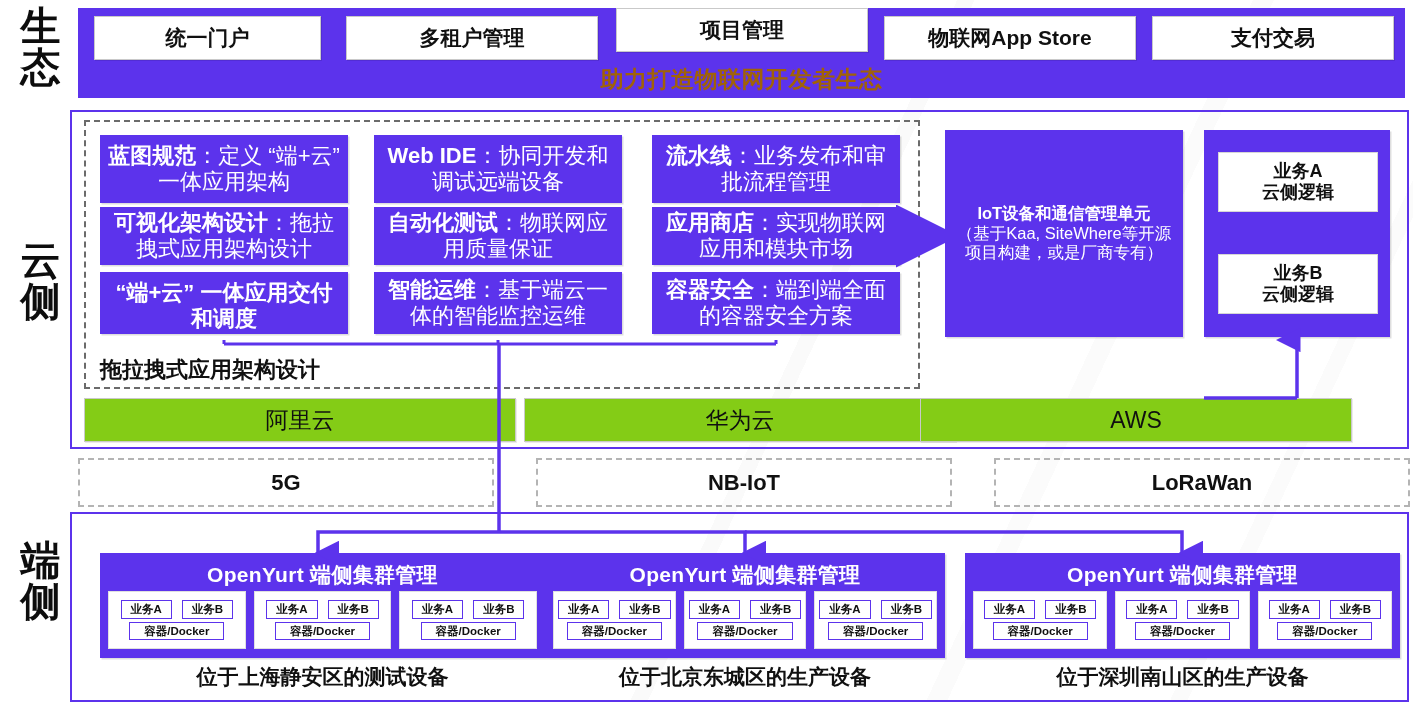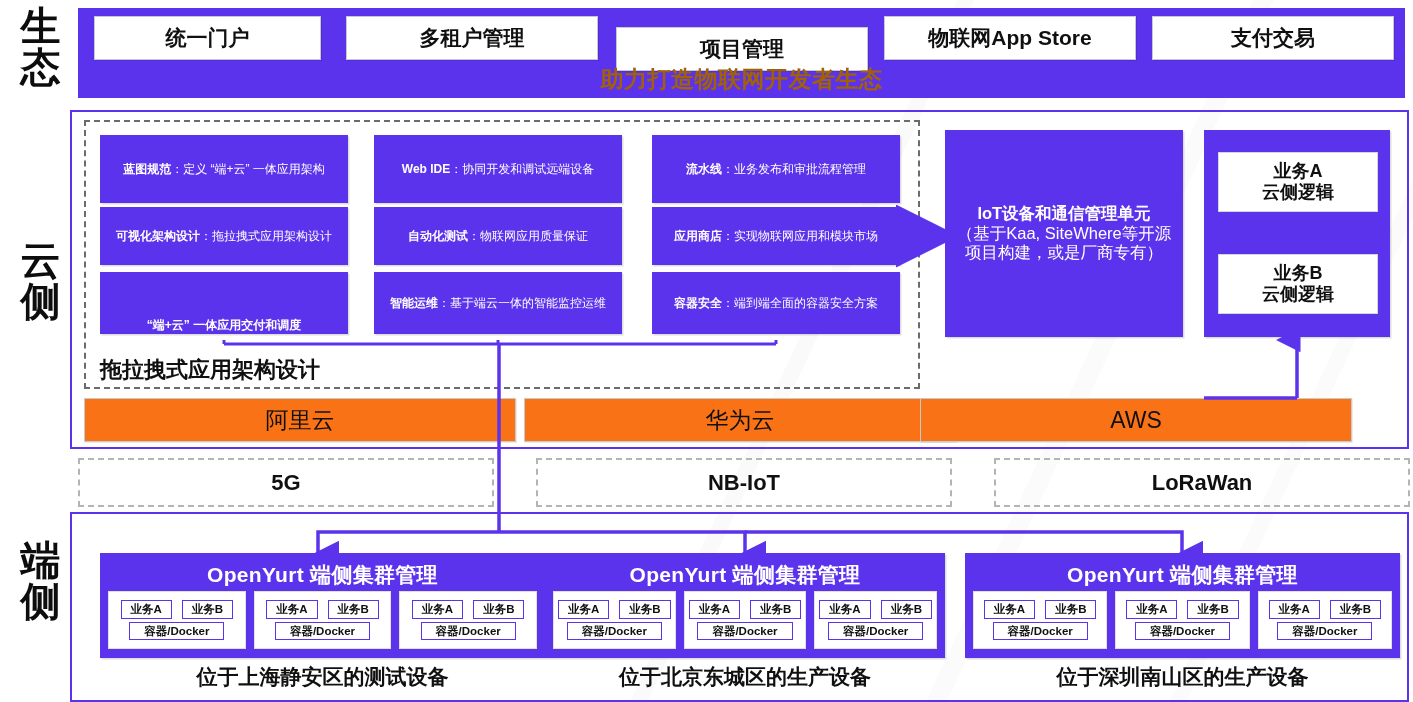--- a/index.html
+++ b/index.html
@@ -60,21 +60,21 @@
   #platform-caption{
     position:absolute;left:100px;top:355px;width:340px;height:30px;
     display:flex;align-items:center;
     font-size:22px;font-weight:bold;color:#101010;
   }
 
   
   .feat{
     position:absolute;background:#5c33ec;color:#fff;
     display:flex;align-items:center;justify-content:center;text-align:center;
-    font-size:12px;line-height:1.18;padding:2px 6px;box-sizing:border-box;
+    font-size:22px;line-height:1.18;padding:2px 6px;box-sizing:border-box;
     box-shadow:1.5px 1.5px 0 rgba(0,0,0,0.13);
   }
   .feat b{font-weight:bold;}
 
   
   #iot-unit{
     position:absolute;left:945px;top:130px;width:238px;height:207px;
     background:#5c33ec;color:#fff;display:flex;align-items:center;
     justify-content:center;text-align:center;font-size:16.5px;line-height:1.2;
     padding:4px 8px;box-sizing:border-box;
@@ -90,21 +90,21 @@
     position:absolute;left:14px;width:158px;height:58px;background:#fff;
     display:flex;align-items:center;justify-content:center;text-align:center;
     font-size:18px;font-weight:bold;color:#101010;line-height:1.18;
     border:1px solid #d6d6d6;
   }
   #biz-a{top:22px;}
   #biz-b{top:124px;}
 
   
   .vendor{
-    position:absolute;top:398px;height:42px;background:#f97316;
+    position:absolute;top:398px;height:42px;background:#84cc16;
     border:1px solid #c9c9c9;display:flex;align-items:center;justify-content:center;
     font-size:23px;color:#101010;box-shadow:1px 1px 0 rgba(0,0,0,0.08);
   }
   #vendor-aliyun{left:84px;width:430px;}
   #vendor-huawei{left:524px;width:430px;}
   #vendor-aws{left:920px;width:430px;}
 
   
   .network{
     position:absolute;top:458px;height:45px;
@@ -164,21 +164,21 @@
 
 <div class="stage">
 
   <div class="rail-label" id="rail-eco">生态</div>
   <div class="rail-label" id="rail-cloud">云侧</div>
   <div class="rail-label" id="rail-edge">端侧</div>
 
   <div class="panel" id="eco-band"></div>
   <div class="eco-chip" style="left:94px;top:16px;width:225px;height:42px;">统一门户</div>
   <div class="eco-chip" style="left:346px;top:16px;width:250px;height:42px;">多租户管理</div>
-  <div class="eco-chip" style="left:616px;top:27px;width:250px;height:42px;">项目管理</div>
+  <div class="eco-chip" style="left:616px;top:8px;width:250px;height:42px;">项目管理</div>
   <div class="eco-chip" style="left:884px;top:16px;width:250px;height:42px;">物联网App Store</div>
   <div class="eco-chip" style="left:1152px;top:16px;width:240px;height:42px;">支付交易</div>
   <div id="eco-tagline">助力打造物联网开发者生态</div>
 
   <div class="outline" id="cloud-frame"></div>
   <div id="platform-dashed"></div>
 
   <div class="feat" style="left:100px;top:135px;width:248px;height:68px;">
     <span><b>蓝图规范</b><span>：定义 “端+云” 一体应用架构</span></span>
   </div>

